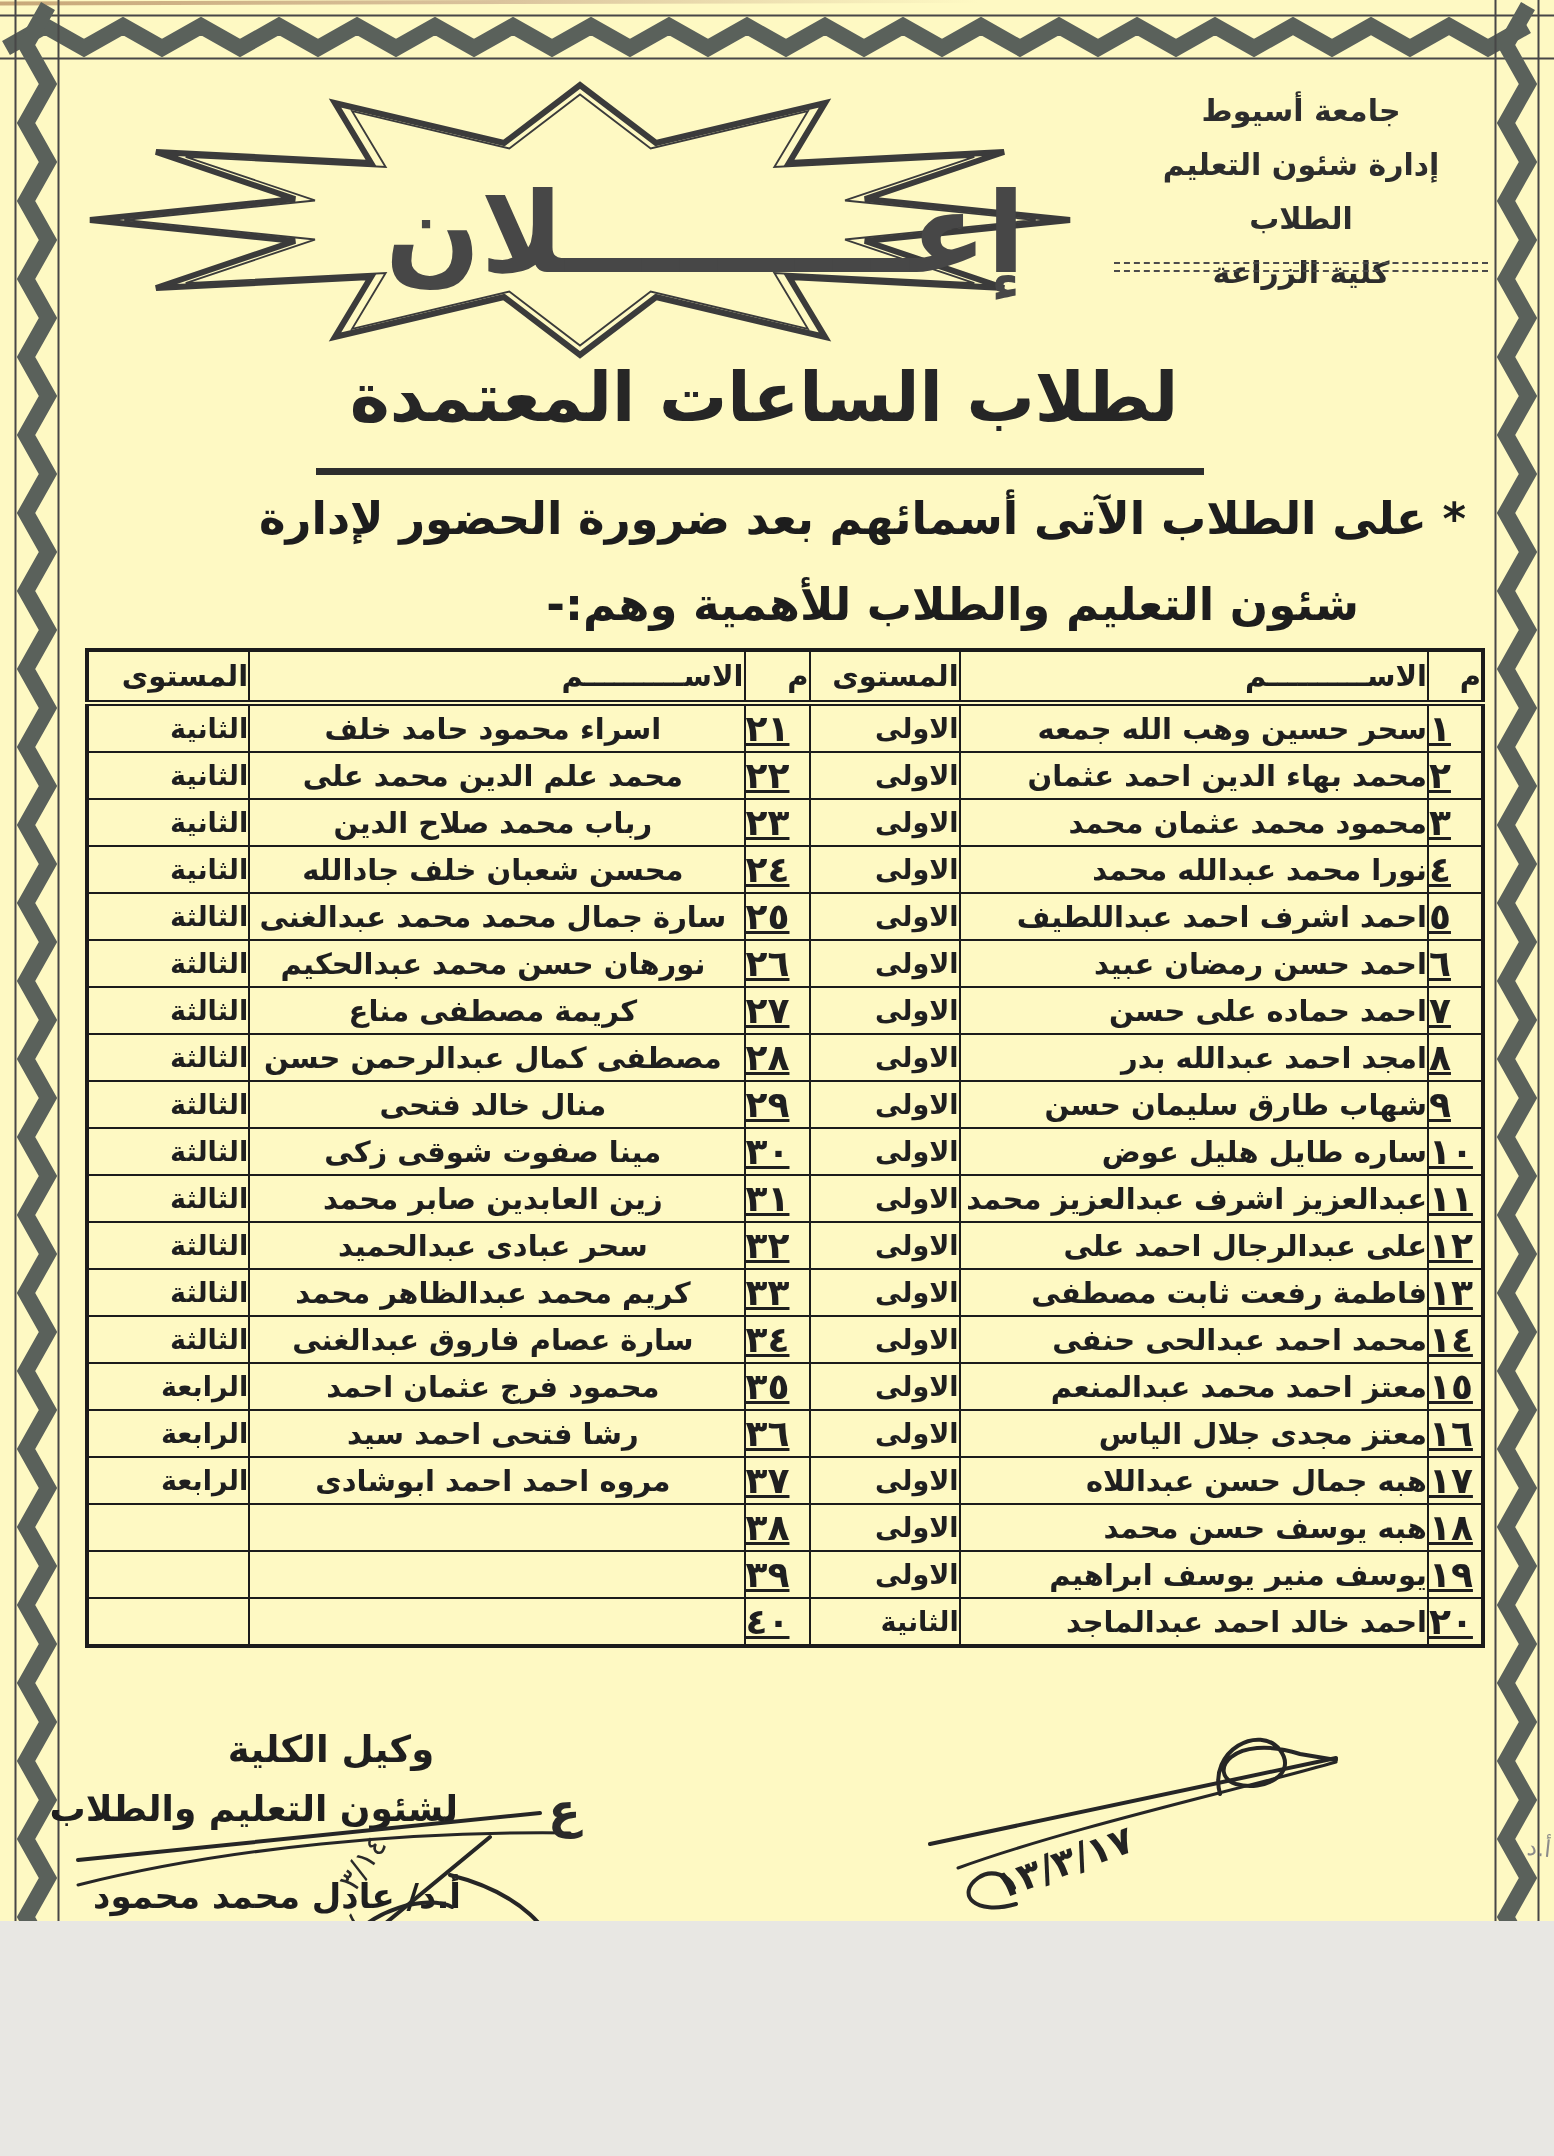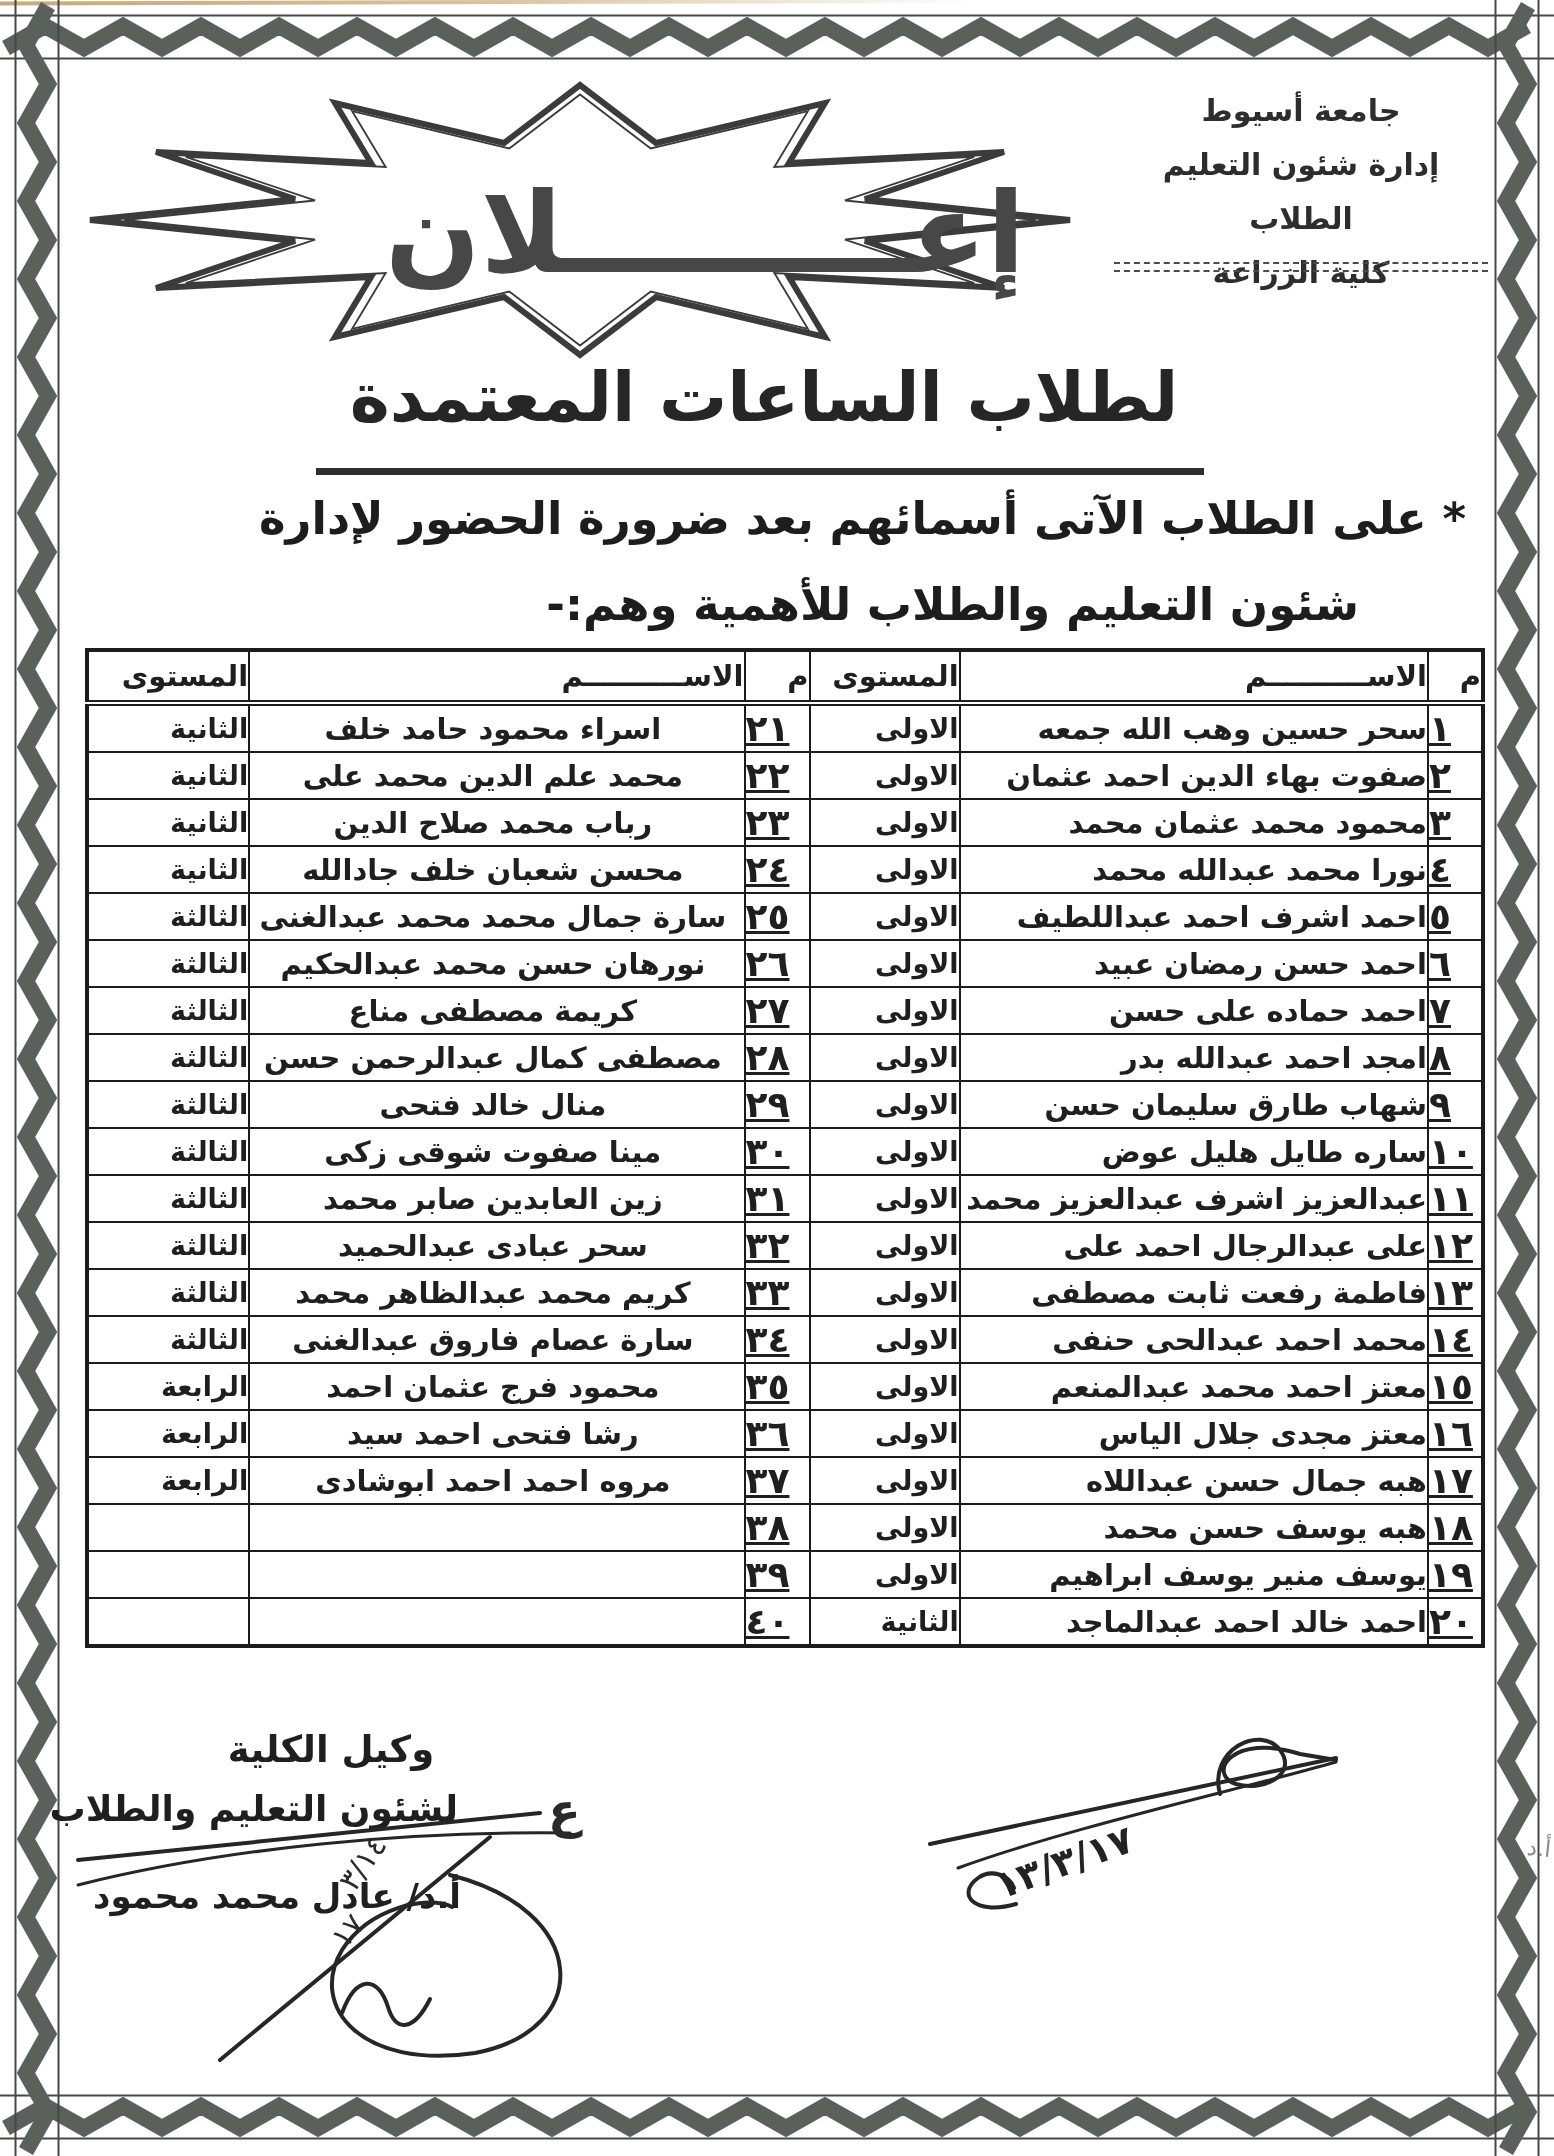--- a/index.html
+++ b/index.html
@@ -1,18 +1,18 @@
 <!DOCTYPE html>
 <html lang="ar"><head>
 <meta charset="utf-8">
 <style>
   html,body{margin:0;padding:0;background:#e8e7e3;}
   .page{
-    position:relative; width:1554px; height:2156px;
-    background:#ffffff; overflow:hidden;
+    position:relative; width:1554px; height:1921px;
+    background:#fef9c3; overflow:hidden;
     font-family:"DejaVu Sans", sans-serif; color:#1f1f1f;
   }
   .scan-artifact{
     position:absolute; top:0; left:0; width:70%; height:4px;
     background:linear-gradient(90deg,#c8a878 0%,#d9c29c 45%,rgba(217,194,156,0) 90%);
     transform:rotate(-0.15deg);
   }
   svg.zz{position:absolute; display:block;}
   
   .letterhead{
@@ -142,21 +142,21 @@
         <tr>
           <td class="num">١</td>
           <td class="name">سحر حسين وهب الله جمعه</td>
           <td class="level">الاولى</td>
           <td class="num">٢١</td>
           <td class="name l-name">اسراء محمود حامد خلف</td>
           <td class="level">الثانية</td>
         </tr>
         <tr>
           <td class="num">٢</td>
-          <td class="name">صفوت بهاء الدين احمد عثمان</td>
+          <td class="name">محمد بهاء الدين احمد عثمان</td>
           <td class="level">الاولى</td>
           <td class="num">٢٢</td>
           <td class="name l-name">محمد علم الدين محمد على</td>
           <td class="level">الثانية</td>
         </tr>
         <tr>
           <td class="num">٣</td>
           <td class="name">محمود محمد عثمان محمد</td>
           <td class="level">الاولى</td>
           <td class="num">٢٣</td>

